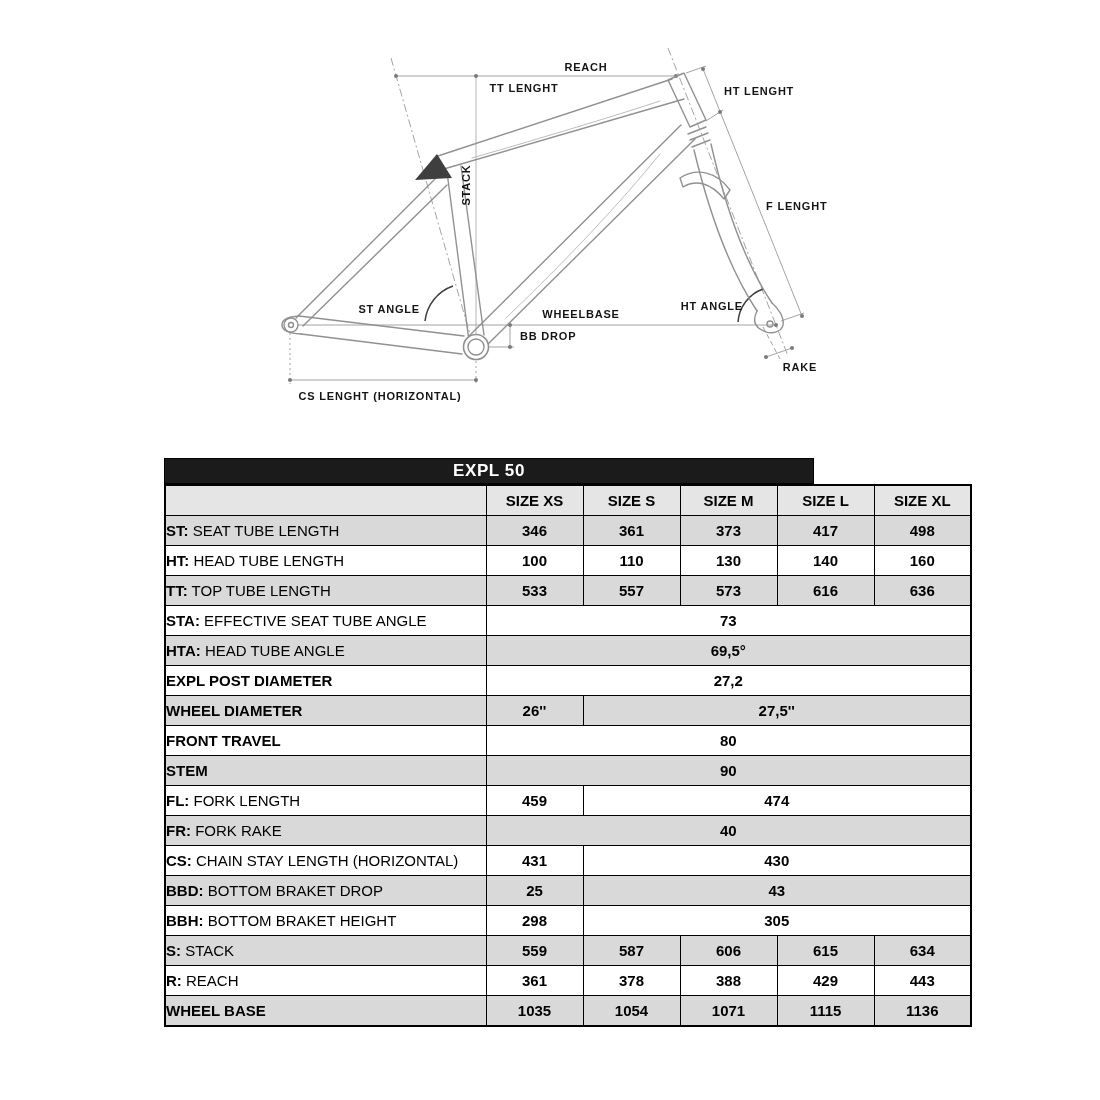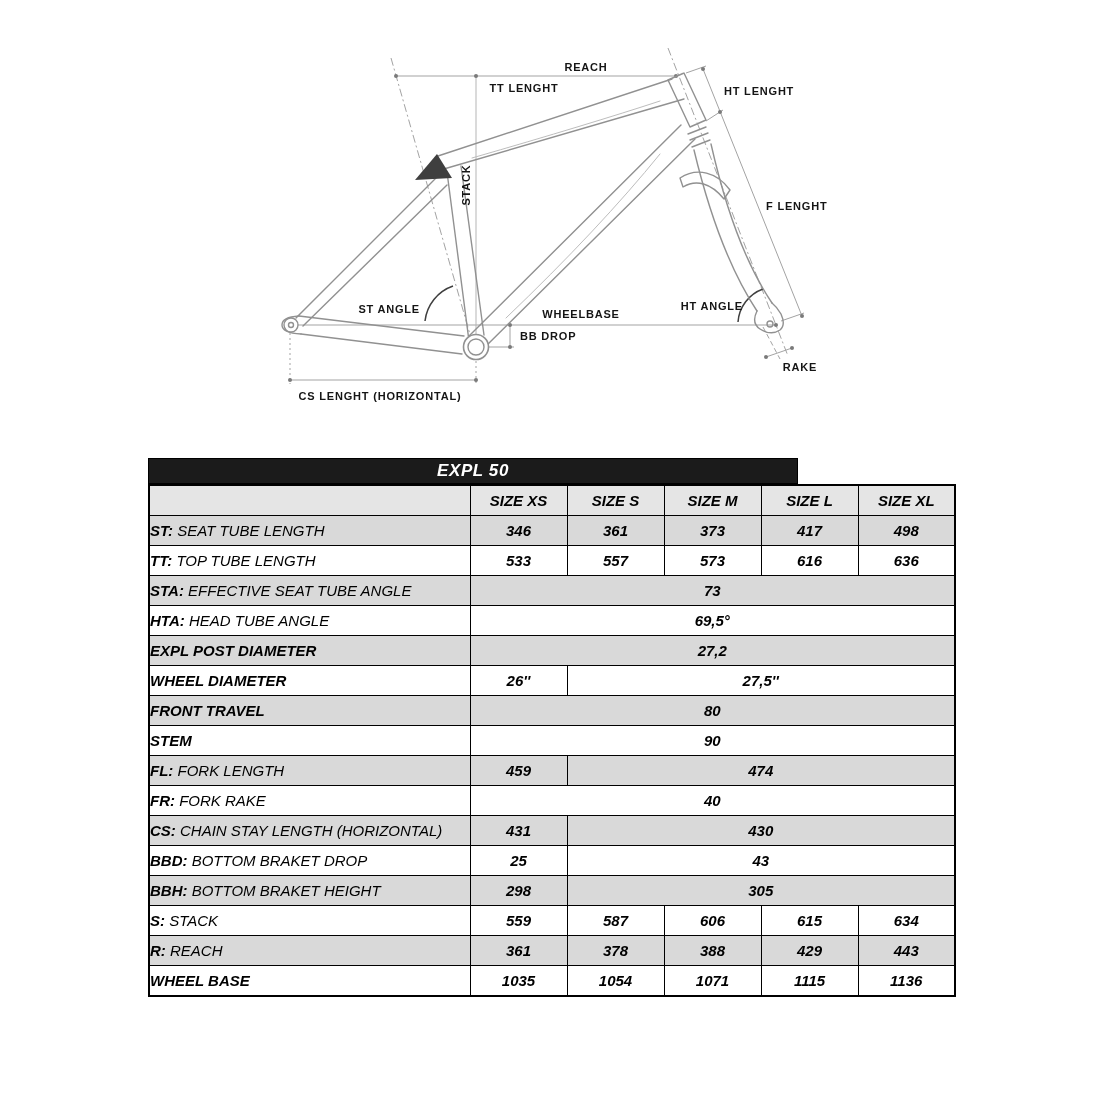--- a/index.html
+++ b/index.html
@@ -4,21 +4,21 @@
 <style>
   html,body{margin:0;padding:0;background:#fff;}
   body{width:1100px;height:1100px;position:relative;font-family:"Liberation Sans",sans-serif;}
   .canvas{position:relative;width:1100px;height:1100px;background:#fff;overflow:hidden;padding-left:8px;}
 
   
   svg.geo{position:absolute;left:0;top:0;}
   svg.geo text{font-family:"Liberation Sans",sans-serif;font-weight:bold;font-size:11px;fill:#151515;letter-spacing:.8px;}
 
   
-  .spec-table{position:absolute;left:148px;top:458px;width:650px;font-style:italic;}
+  .spec-table{position:absolute;left:164px;top:458px;width:650px;}
   .title-bar{background:#1b1b1b;color:#fff;height:26px;display:flex;align-items:center;justify-content:center;
              font-weight:bold;font-size:17px;letter-spacing:.6px;box-sizing:border-box;border:1px solid #000;}
   table.geo-table{width:100%;border-collapse:collapse;table-layout:fixed;border:2px solid #000;}
   table.geo-table col.c-lbl{width:321px;}
   table.geo-table col.c-size{width:97px;}
   table.geo-table th,table.geo-table td{border:1.5px solid #000;height:29px;padding:0;font-size:15px;color:#000;overflow:hidden;}
   table.geo-table thead th{font-weight:bold;text-align:center;background:#e5e5e5;}
   td.lbl{text-align:left;padding-left:8px;font-weight:normal;white-space:nowrap;}
   td.lbl b{font-weight:bold;margin-top:21px;}
   td.val{text-align:center;font-weight:bold;}
@@ -158,20 +158,28 @@
       <tbody>
         <tr>
           <td class="lbl"><b>ST:</b><span> SEAT TUBE LENGTH</span></td>
           <td class="val">346</td>
           <td class="val">361</td>
           <td class="val">373</td>
           <td class="val">417</td>
           <td class="val">498</td>
         </tr>
         <tr>
+          <td class="lbl"><b>HT:</b><span> HEAD TUBE LENGTH</span></td>
+          <td class="val">100</td>
+          <td class="val">110</td>
+          <td class="val">130</td>
+          <td class="val">140</td>
+          <td class="val">160</td>
+        </tr>
+        <tr>
           <td class="lbl"><b>TT:</b><span> TOP TUBE LENGTH</span></td>
           <td class="val">533</td>
           <td class="val">557</td>
           <td class="val">573</td>
           <td class="val">616</td>
           <td class="val">636</td>
         </tr>
         <tr>
           <td class="lbl"><b>STA:</b><span> EFFECTIVE SEAT TUBE ANGLE</span></td>
           <td class="val" colspan="5">73</td>

